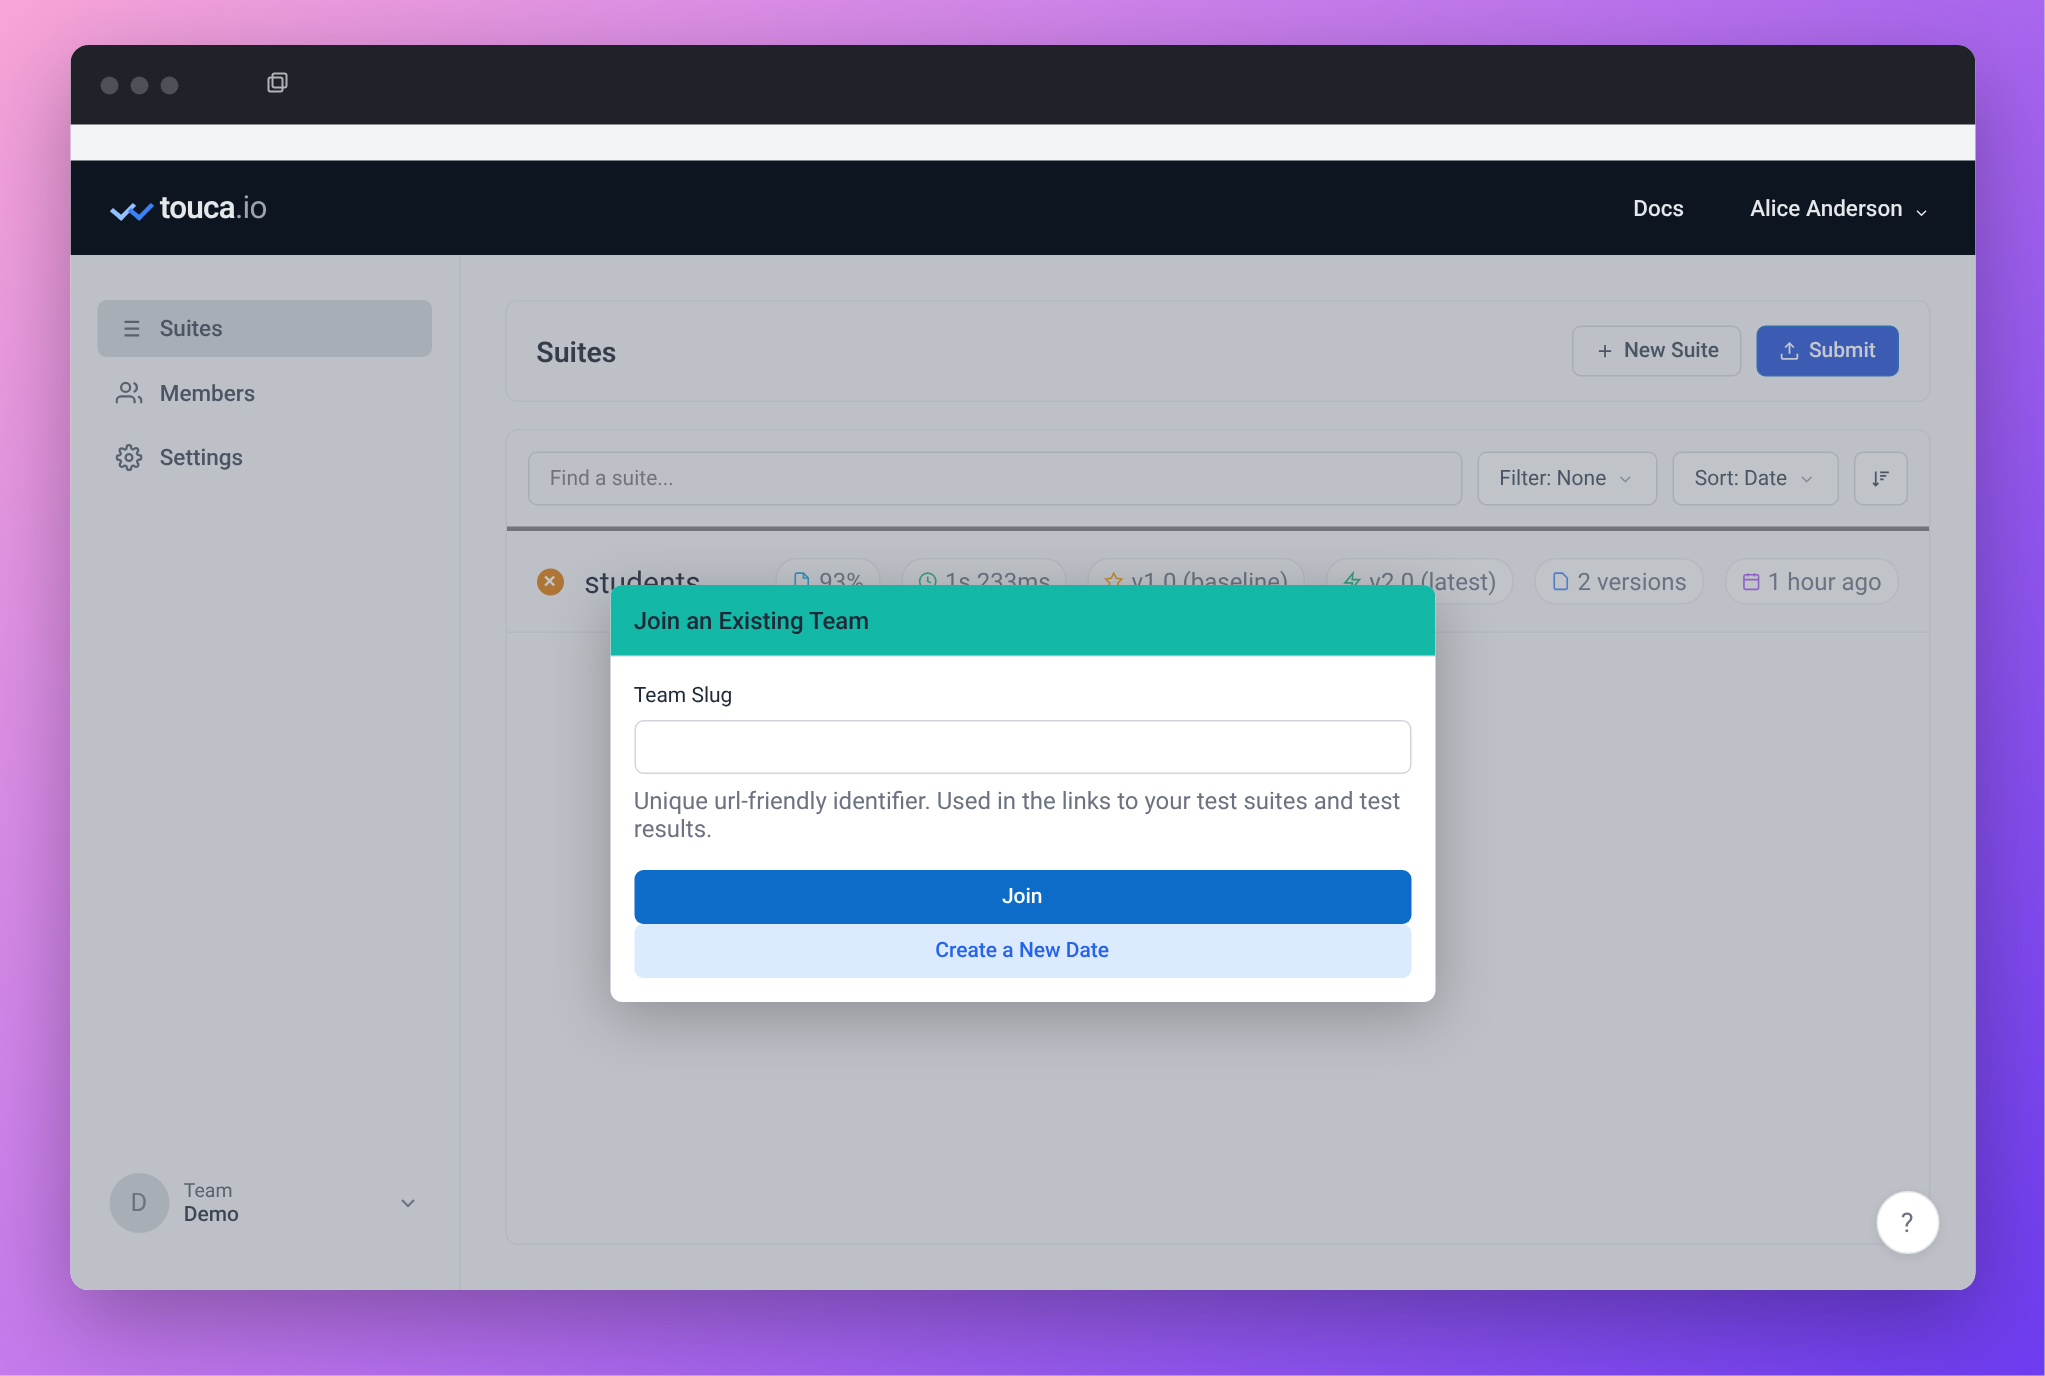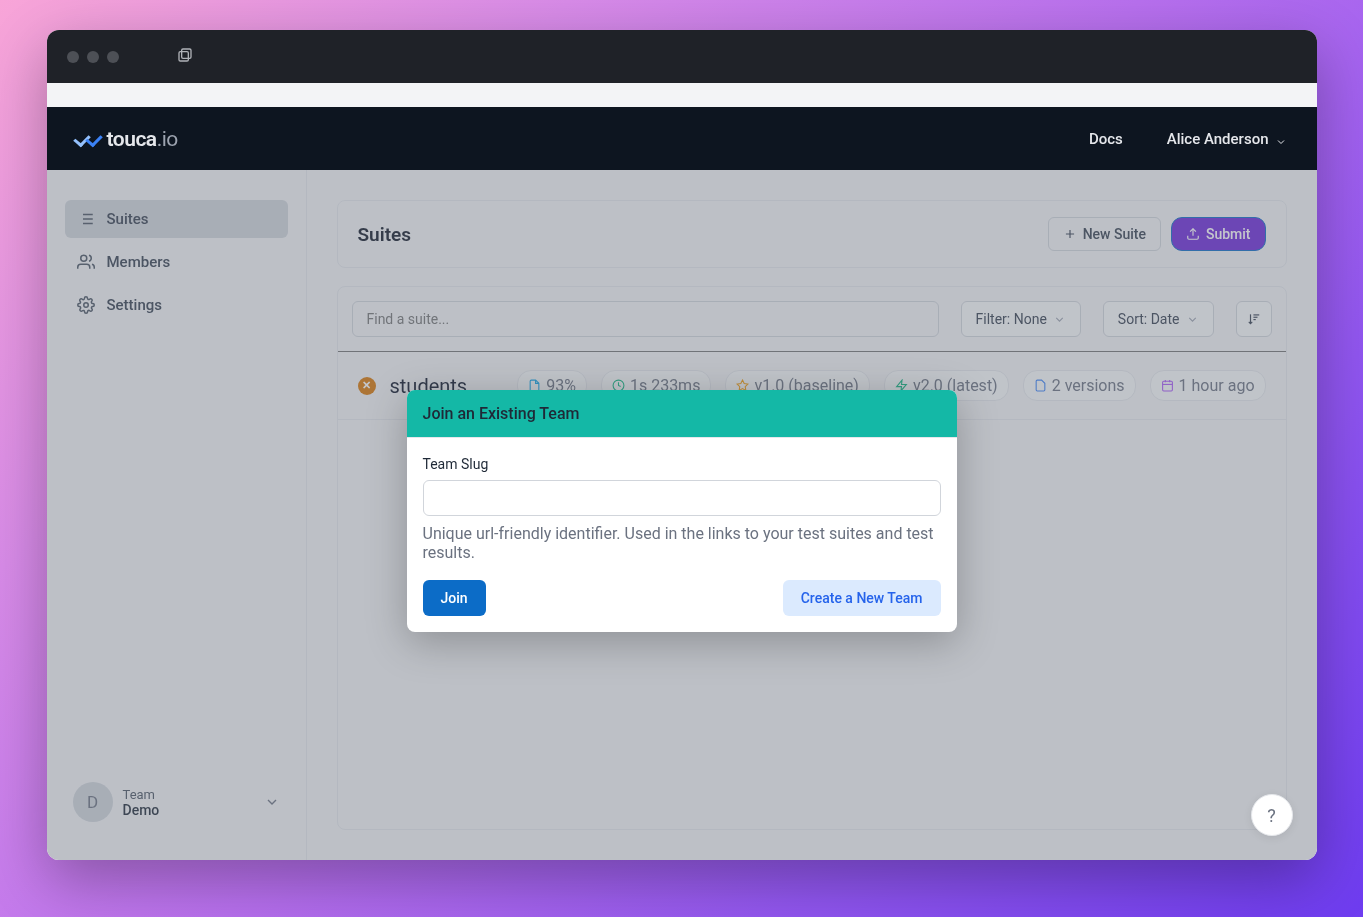--- a/index.html
+++ b/index.html
@@ -105,27 +105,27 @@
     }
     .page-title { font-size: 19px; font-weight: 600; color: #111827; }
     .page-actions { display: flex; gap: 10px; }
     .btn {
       display: flex; align-items: center; gap: 6px;
       padding: 8px 14px; border-radius: 6px;
       font-size: 14px; font-weight: 500; border: 1px solid #d1d5db;
       background: #fff; color: #374151; cursor: pointer;
     }
     .btn.secondary { background: #f3f4f6; }
-    .btn.primary { background: #6d28d9; color: #fff; border-color: #0c6cc7; border-radius: 11px; }
+    .btn.primary { background: #1d4ed8; color: #fff; border-color: #0c6cc7; }
     .panel {
       background: #f3f4f6; border: 1px solid #e5e7eb;
       border-radius: 8px; flex: 1;
     }
     .panel-toolbar {
-      padding: 14px; display: flex; gap: 22px; border-bottom: 1px solid #737373;
+      padding: 14px; display: flex; gap: 10px; border-bottom: 3px solid #737373;
     }
     .search-input {
       flex: 1; padding: 9px 14px; border: 1px solid #d1d5db;
       border-radius: 6px; font-size: 14px; background: #f3f4f6;
       color: #374151;
     }
     .filter-btn {
       padding: 9px 14px; border: 1px solid #d1d5db; border-radius: 6px;
       background: #f9fafb; font-size: 14px; color: #374151; display: flex; align-items: center; gap: 6px;
     }
@@ -158,21 +158,21 @@
       font-size: 16px; font-weight: 500; color: #1f2937;
       background: #14b8a6;
     }
     .modal-body { padding: 18px 16px; }
     .form-label { font-size: 14px; color: #1f2937; margin-bottom: 8px; display: block; }
     .form-input {
       width: 100%; padding: 9px 12px; border: 1px solid #d1d5db;
       border-radius: 6px; font-size: 14px;
     }
     .form-help { font-size: 16px; color: #6b7280; margin-top: 8px; }
-    .modal-footer { padding: 0 16px 16px; display: flex; justify-content: space-between; }
+    .modal-footer { padding: 0 16px 16px; display: flex; justify-content: flex-start; flex-direction: column; }
     .btn-join {
       background: #0c6cc7; color: #fff; padding: 10px 18px;
       border-radius: 6px; border: none; font-size: 14px; font-weight: 500;
     }
     .btn-alt {
       background: #dbeafe; color: #2563eb; padding: 10px 18px;
       border-radius: 6px; border: none; font-size: 14px; font-weight: 500;
     }
     .help-fab {
       position: absolute; bottom: 24px; right: 24px;
@@ -360,20 +360,20 @@
     <div class="overlay">
       <div class="modal">
         <div class="modal-header">Join an Existing Team</div>
         <div class="modal-body">
           <label class="form-label">Team Slug</label>
           <input class="form-input" type="text" style="">
           <div class="form-help">Unique url-friendly identifier. Used in the links to your test suites and test results.</div>
         </div>
         <div class="modal-footer">
           <button class="btn-join">Join</button>
-          <button class="btn-alt">Create a New Team</button>
+          <button class="btn-alt">Create a New Date</button>
         </div>
       </div>
     </div>
 
     <div class="help-fab">?</div>
   </div>
 </div>
 
 </body></html>

